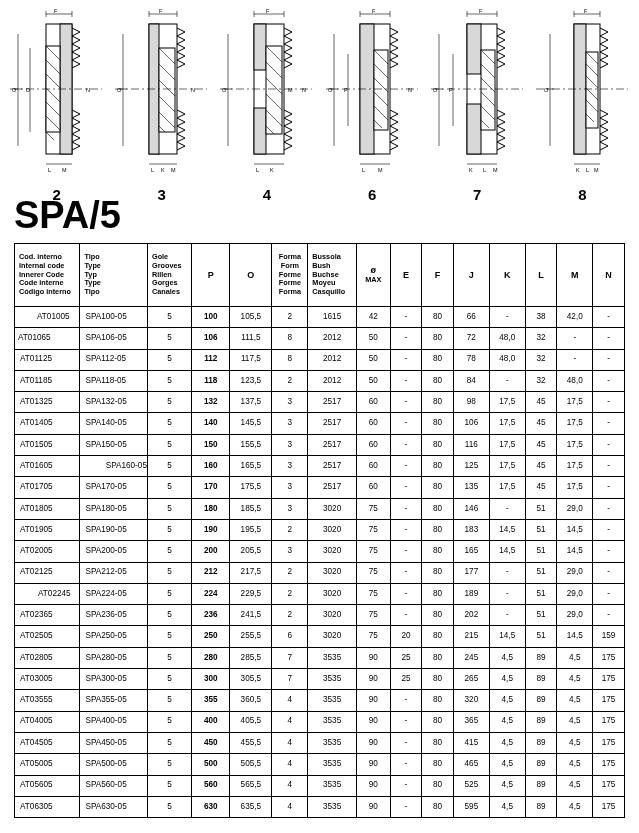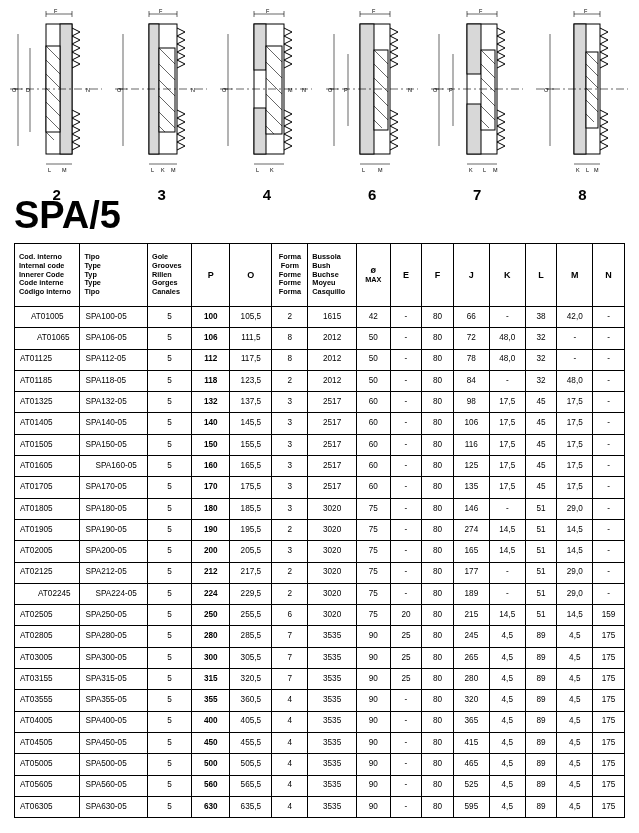--- a/index.html
+++ b/index.html
@@ -330,38 +330,38 @@
         <th>
           <span class="hdr-line hdr-strong" style="font-size:9px">M</span>
         </th>
         <th>
           <span class="hdr-line hdr-strong" style="font-size:9px">N</span>
         </th>
       </tr>
     </thead>
     <tbody id="spec-body">
         <tr>
-          <td style="text-align: left; padding-left: 16px;">AT01005</td>
+          <td style="text-align: left; padding-left: 22px;">AT01005</td>
           <td style="text-align: left; padding-left: 5px;">SPA100-05</td>
           <td>5</td>
           <td class="b">100</td>
           <td>105,5</td>
           <td>2</td>
           <td>1615</td>
           <td>42</td>
           <td>-</td>
           <td>80</td>
           <td>66</td>
           <td>-</td>
           <td>38</td>
           <td>42,0</td>
           <td>-</td>
         </tr>
         <tr>
-          <td style="text-align: left; padding-left: 22px;">AT01065</td>
+          <td style="text-align: left; padding-left: 3px;">AT01065</td>
           <td style="text-align: left; padding-left: 5px;">SPA106-05</td>
           <td>5</td>
           <td class="b">106</td>
           <td>111,5</td>
           <td>8</td>
           <td>2012</td>
           <td>50</td>
           <td>-</td>
           <td>80</td>
           <td>72</td>
@@ -450,21 +450,21 @@
           <td>-</td>
           <td>80</td>
           <td>116</td>
           <td>17,5</td>
           <td>45</td>
           <td>17,5</td>
           <td>-</td>
         </tr>
         <tr>
           <td style="text-align: left; padding-left: 5px;">AT01605</td>
-          <td style="text-align: center; padding-left: 5px;">SPA160-05</td>
+          <td style="text-align: right; padding-left: 5px;">SPA160-05</td>
           <td>5</td>
           <td class="b">160</td>
           <td>165,5</td>
           <td>3</td>
           <td>2517</td>
           <td>60</td>
           <td>-</td>
           <td>80</td>
           <td>125</td>
           <td>17,5</td>
@@ -510,21 +510,21 @@
           <td style="text-align: left; padding-left: 5px;">AT01905</td>
           <td style="text-align: left; padding-left: 5px;">SPA190-05</td>
           <td>5</td>
           <td class="b">190</td>
           <td>195,5</td>
           <td>2</td>
           <td>3020</td>
           <td>75</td>
           <td>-</td>
           <td>80</td>
-          <td>274</td>
+          <td>183</td>
           <td>14,5</td>
           <td>51</td>
           <td>14,5</td>
           <td>-</td>
         </tr>
         <tr>
           <td style="text-align: left; padding-left: 5px;">AT02005</td>
           <td style="text-align: left; padding-left: 5px;">SPA200-05</td>
           <td>5</td>
           <td class="b">200</td>
@@ -552,30 +552,47 @@
           <td>-</td>
           <td>80</td>
           <td>177</td>
           <td>-</td>
           <td>51</td>
           <td>29,0</td>
           <td>-</td>
         </tr>
         <tr>
           <td style="text-align: left; padding-left: 23px;">AT02245</td>
-          <td style="text-align: center; padding-left: 5px;">SPA224-05</td>
+          <td style="text-align: left; padding-left: 5px;">SPA224-05</td>
           <td>5</td>
           <td class="b">224</td>
           <td>229,5</td>
           <td>2</td>
           <td>3020</td>
           <td>75</td>
           <td>-</td>
           <td>80</td>
           <td>189</td>
+          <td>-</td>
+          <td>51</td>
+          <td>29,0</td>
+          <td>-</td>
+        </tr>
+        <tr>
+          <td style="text-align: left; padding-left: 5px;">AT02365</td>
+          <td style="text-align: left; padding-left: 5px;">SPA236-05</td>
+          <td>5</td>
+          <td class="b">236</td>
+          <td>241,5</td>
+          <td>2</td>
+          <td>3020</td>
+          <td>75</td>
+          <td>-</td>
+          <td>80</td>
+          <td>202</td>
           <td>-</td>
           <td>51</td>
           <td>29,0</td>
           <td>-</td>
         </tr>
         <tr>
           <td style="text-align: left; padding-left: 5px;">AT02505</td>
           <td style="text-align: left; padding-left: 5px;">SPA250-05</td>
           <td>5</td>
           <td class="b">250</td>
@@ -619,37 +636,20 @@
           <td>90</td>
           <td>25</td>
           <td>80</td>
           <td>265</td>
           <td>4,5</td>
           <td>89</td>
           <td>4,5</td>
           <td>175</td>
         </tr>
         <tr>
-          <td style="text-align: left; padding-left: 5px;">AT03155</td>
-          <td style="text-align: left; padding-left: 5px;">SPA315-05</td>
-          <td>5</td>
-          <td class="b">315</td>
-          <td>320,5</td>
-          <td>7</td>
-          <td>3535</td>
-          <td>90</td>
-          <td>25</td>
-          <td>80</td>
-          <td>280</td>
-          <td>4,5</td>
-          <td>89</td>
-          <td>4,5</td>
-          <td>175</td>
-        </tr>
-        <tr>
           <td style="text-align: left; padding-left: 5px;">AT03555</td>
           <td style="text-align: left; padding-left: 5px;">SPA355-05</td>
           <td>5</td>
           <td class="b">355</td>
           <td>360,5</td>
           <td>4</td>
           <td>3535</td>
           <td>90</td>
           <td>-</td>
           <td>80</td>

